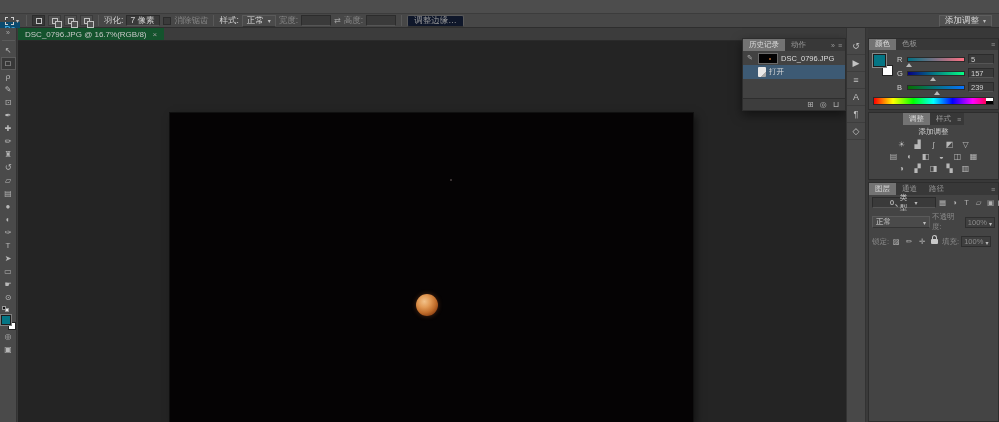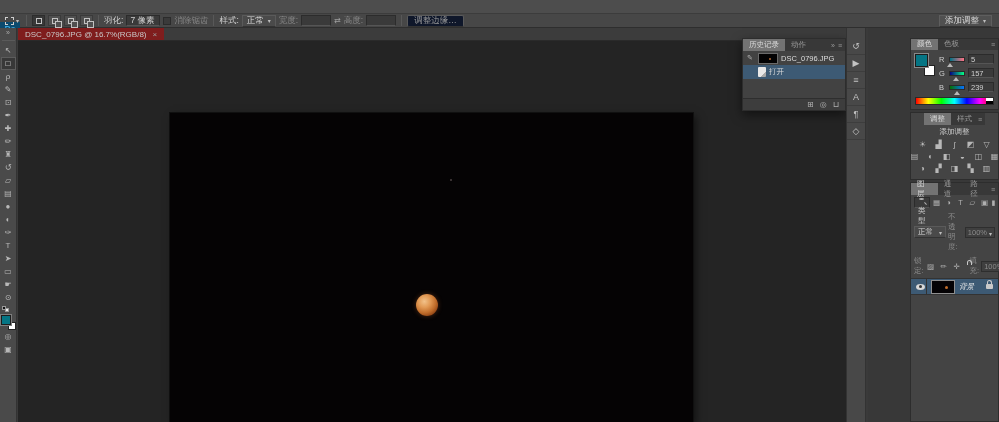--- a/index.html
+++ b/index.html
@@ -50,21 +50,21 @@
   .fgbg { position:relative; width:15px; height:15px; margin-top:3px; }
   .fgbg .bg { position:absolute; right:0; bottom:0; width:8px; height:8px; background:#fff; border:1px solid #222; }
   .fgbg .fg { position:absolute; left:0; top:0; width:10px; height:10px; border:1px solid #1d1d1d; outline:1px solid #7d7d7d; }
   .mini-colors { width:8px; height:6px; position:relative; margin:2px 0 0 -5px; }
   .mini-colors i { position:absolute; width:4px; height:4px; border:1px solid #999; display:block; }
   .mini-colors i.b { left:0; top:0; background:#111; }
   .mini-colors i.w { left:3px; top:2px; background:#eee; }
 
   
   .tabbar { position:absolute; left:18px; top:0; width:828px; height:13px; background:#3c3c3c; border-bottom:1px solid #2a2a2a; display:flex; }
-  .doc-tab { background:#7f1d1d; color:#c9c9c9; display:flex; align-items:center; gap:6px; padding:0 7px; font-size:8px;text-align:center; }
+  .doc-tab { background:#14532d; color:#c9c9c9; display:flex; align-items:center; gap:6px; padding:0 7px; font-size:8px;text-align:center; }
   .doc-tab .close { color:#9d9d9d; font-size:8px; }
   .canvas { position:absolute; left:18px; top:13px; width:828px; height:381px; background:#242424; overflow:hidden; }
   .doc-image { position:absolute; left:152px; top:72px; width:523px; height:309px; background:#050304;
     box-shadow:0 0 0 1px #101010, 3px 3px 8px rgba(0,0,0,.55); }
   .moon { position:absolute; left:246px; top:181px; width:22px; height:22px; border-radius:50%;
     background:radial-gradient(circle at 38% 34%, #f2c28a 0%, #e29a55 30%, #c06c2a 58%, #8a3f12 80%, #54220a 94%);
     box-shadow:0 0 5px rgba(205,110,45,.35); }
   .star { position:absolute; left:280px; top:66px; width:2px; height:2px; background:#4a4040; border-radius:50%; }
 
   
@@ -82,21 +82,21 @@
   .hname { color:#dcdcdc; }
   .docicon { width:8px; height:10px; background:linear-gradient(135deg,#e8e8e8 70%,#a9a9a9 70%); border-radius:1px; }
   .hfoot { margin-top:auto; height:12px; background:#3d3d3d; border-top:1px solid #2e2e2e; display:flex; align-items:center; justify-content:flex-end; gap:6px; padding-right:6px; color:#b0b0b0; font-size:8px; }
 
   
   .dock { position:absolute; left:846px; top:0; width:20px; height:394px; background:#484848; border-left:1px solid #333; border-right:1px solid #333; display:flex; flex-direction:column; align-items:center; padding-top:10px; }
   .dock-icon { width:18px; height:17px; display:flex; align-items:center; justify-content:center; color:#c3c3c3; font-size:9px; border-bottom:1px solid #3d3d3d; }
 
   
   .rightcol { position:absolute; left:868px; top:0; width:131px; height:394px; background:#383838; padding-top:10px; display:flex; flex-direction:column; gap:2px; font-size:7.5px; }
-  .panel { background:#444; border:1px solid #2d2d2d; display:flex; flex-direction:column;margin-left:42px; }
+  .panel { background:#444; border:1px solid #2d2d2d; display:flex; flex-direction:column; }
 
   
   .color-panel { height:72px; }
   .cp-body { display:flex; gap:4px; padding:4px 4px 2px; }
   .cp-swatches { position:relative; width:20px; height:22px; }
   .cp-swatches .bg { position:absolute; right:0; bottom:0; width:11px; height:11px; background:#fff; border:1px solid #222; }
   .cp-swatches .fg { position:absolute; left:0; top:0; width:13px; height:13px; border:1px solid #1c1c1c; outline:1px solid #888; }
   .cp-sliders { flex:1; display:flex; flex-direction:column; gap:3px; }
   .chan { display:flex; align-items:center; gap:3px; height:11px; }
   .chan-label { width:7px; color:#cfcfcf; }
@@ -109,21 +109,21 @@
 
   
   .adjust-panel { height:68px;align-items:center; }
   .adj-title { color:#cfcfcf; padding:2px 4px 1px; }
   .adj-row { display:flex; justify-content:center; gap:5px; padding:1px 0; }
   .adj-icon { width:11px; height:10px; display:flex; align-items:center; justify-content:center; color:#b8b8b8; font-size:8px; }
 
   
   .layers-panel { flex:1; }
   .lrow { display:flex; align-items:center; gap:2px; padding:2px 3px; }
-  .kindbox { display:flex; align-items:center; gap:6px; background:#3a3a3a; border:1px solid #2b2b2b; border-bottom-color:#555; height:11px; padding:0 3px; color:#cfcfcf;flex-direction:column; }
+  .kindbox { display:flex; align-items:center; gap:6px; background:#3a3a3a; border:1px solid #2b2b2b; border-bottom-color:#555; height:11px; padding:0 17px; color:#cfcfcf; }
   .mag { width:5px; height:5px; border:1px solid #b0b0b0; border-radius:50%; position:relative; }
   .mag::after { content:""; position:absolute; left:4px; top:4px; width:3px; height:1px; background:#b0b0b0; transform:rotate(45deg); }
   .lfilter-icon { width:10px; height:10px; display:flex; align-items:center; justify-content:center; color:#b0b0b0; font-size:7.5px; }
   .ltoggle { margin-left:auto; color:#b0b0b0; font-size:7px; }
   .blend-select { display:flex; align-items:center; justify-content:space-between; background:#4a4a4a; border:1px solid #5a5a5a; border-bottom-color:#333; height:12px; padding:0 3px; width:60px; color:#d8d8d8; }
   .dim-label { color:#8b8b8b; }
   .dim-box { display:flex; align-items:flex-end; gap:2px; background:#3f3f3f; border:1px solid #2e2e2e; height:11px; padding:0 2px; color:#8b8b8b; }
   .lockicon { width:7px; height:5px; background:#c9c9c9; border-radius:1px; position:relative; display:inline-block; }
   .lockicon::before { content:""; position:absolute; left:1px; top:-4px; width:3px; height:4px; border:1px solid #c9c9c9; border-bottom:none; border-radius:3px 3px 0 0; }
   .layer-row { display:flex; align-items:center; gap:4px; height:17px; padding:0 3px; background:#3d5a74; border-top:1px solid #333; border-bottom:1px solid #333; }
@@ -467,28 +467,18 @@
               <span class="lfilter-icon">✏</span>
               <span class="lfilter-icon">✛</span>
             </div>
           <span class="lockicon" style="margin:0 2px"></span>
           <span class="dim-label">填充:</span>
           <span class="dim-box">
             <span>100%</span>
               <span class="caret">▾</span>
           </span>
         </div>
-        <div class="layer-row">
-          <span class="eye-cell">
-              <span class="eye"></span>
-            </span>
-          <span class="lthumb">
-              <i></i>
-            </span>
-          <span class="lname">背景</span>
-          <span class="lockicon layer-lock"></span>
-        </div>
         <div class="layers-rest"></div>
       </div>
 
     </div>
   </div>
 </div>
 
 </body></html>

